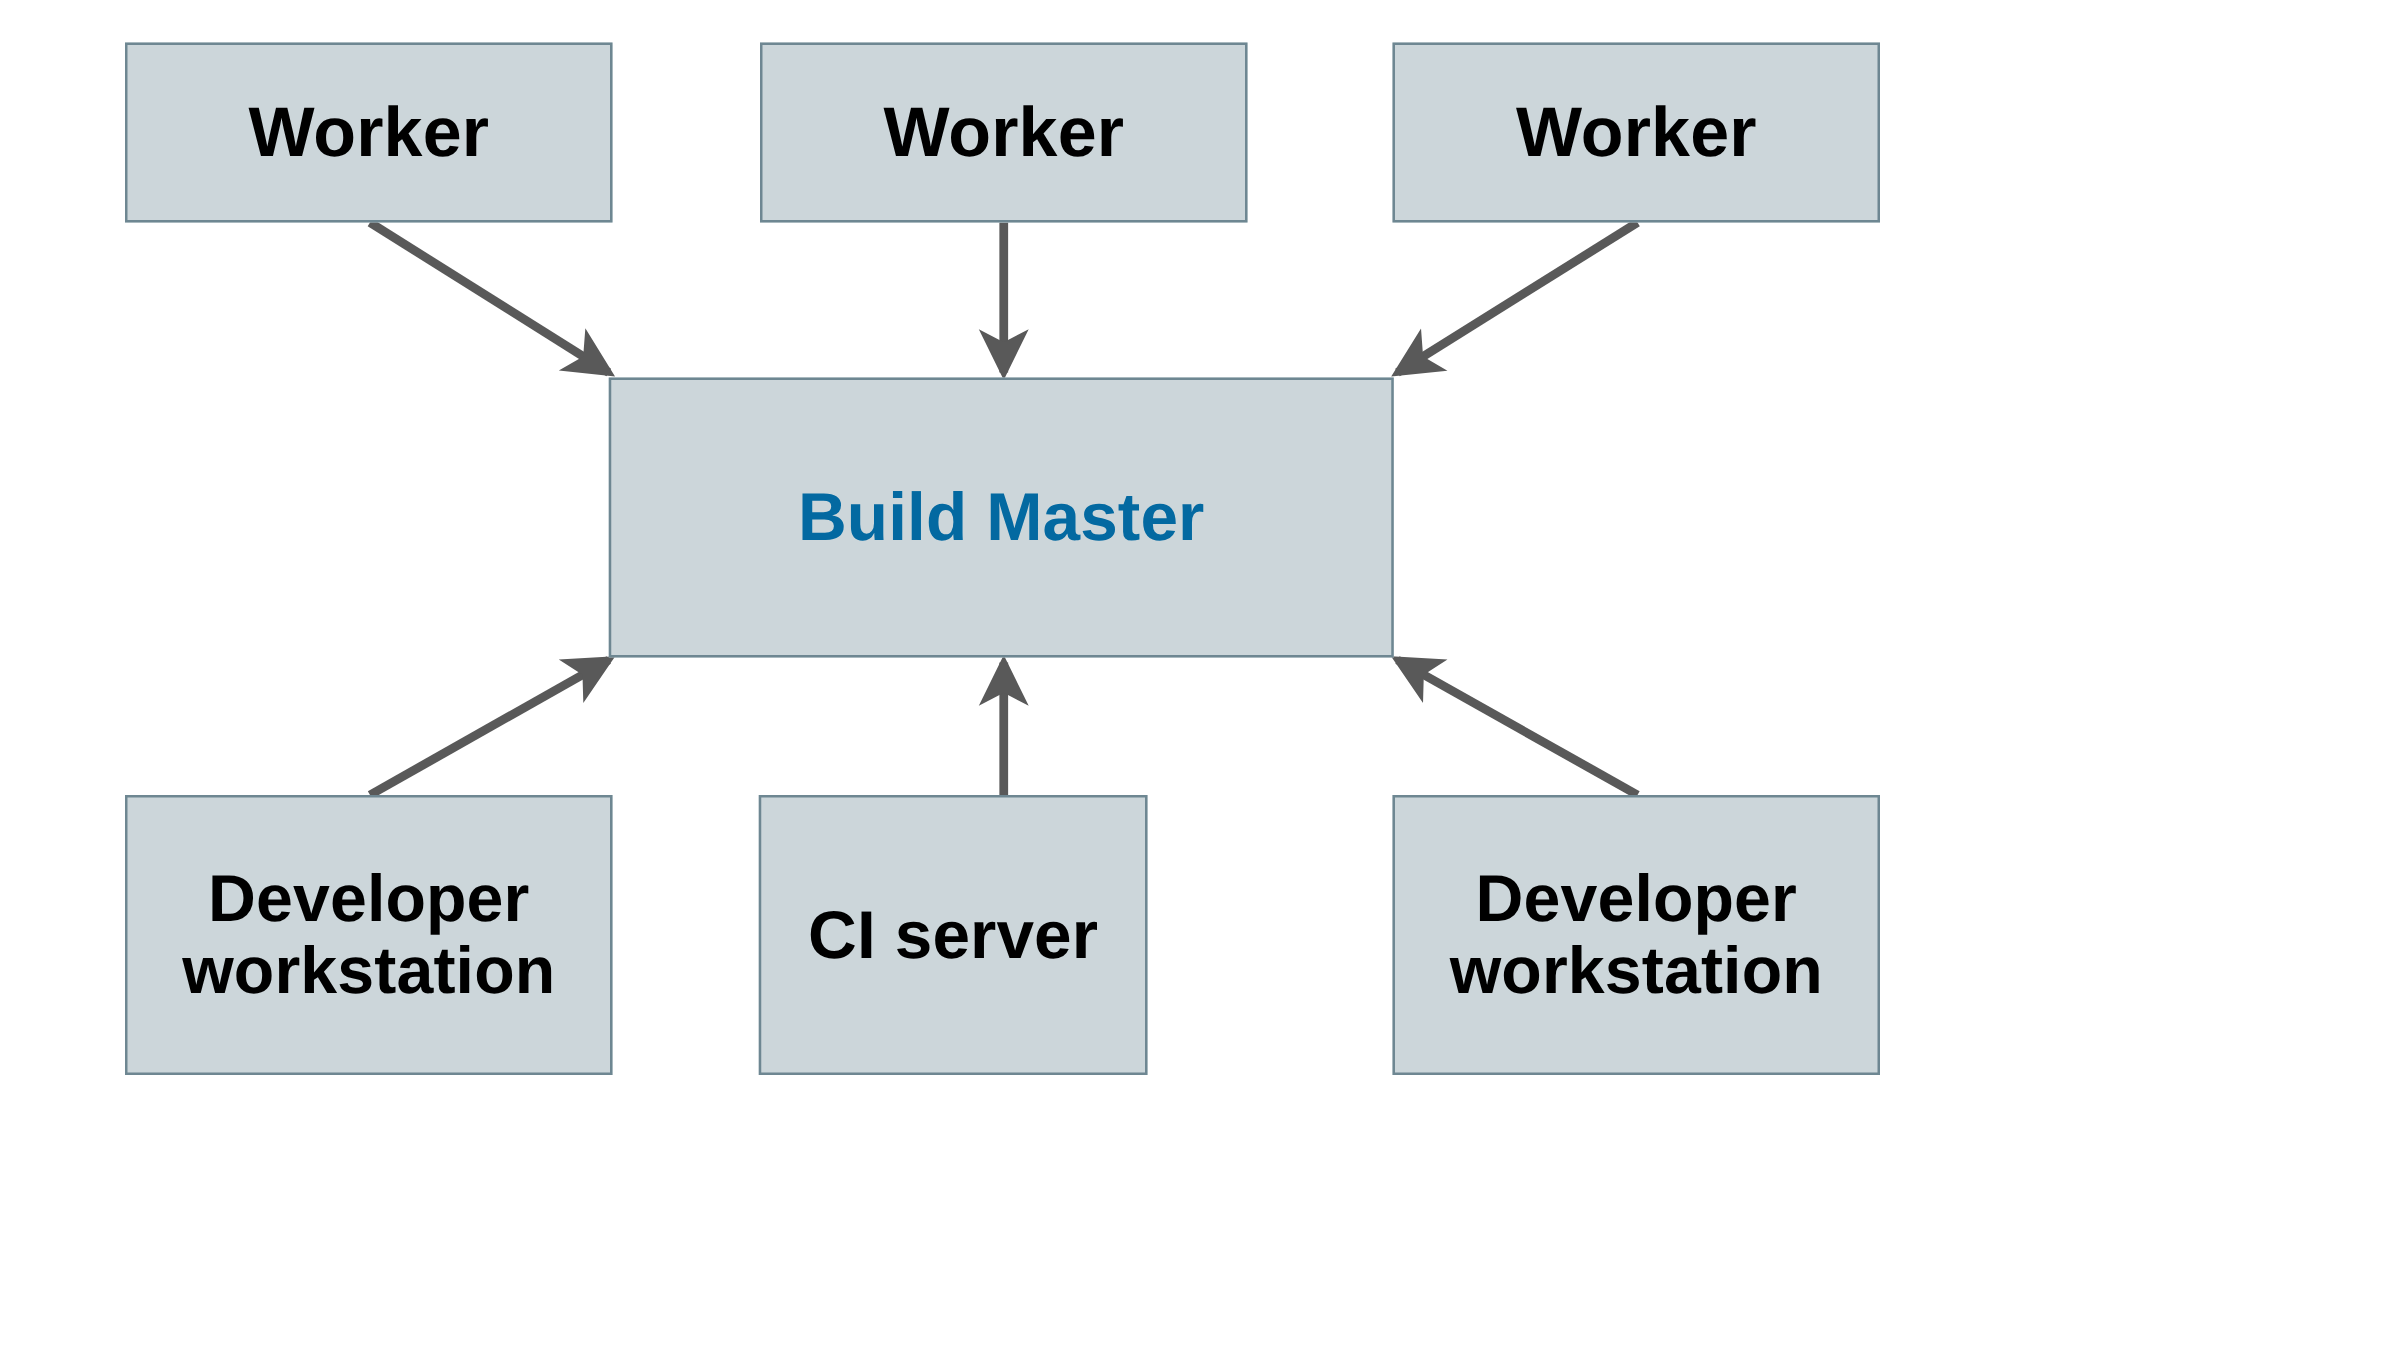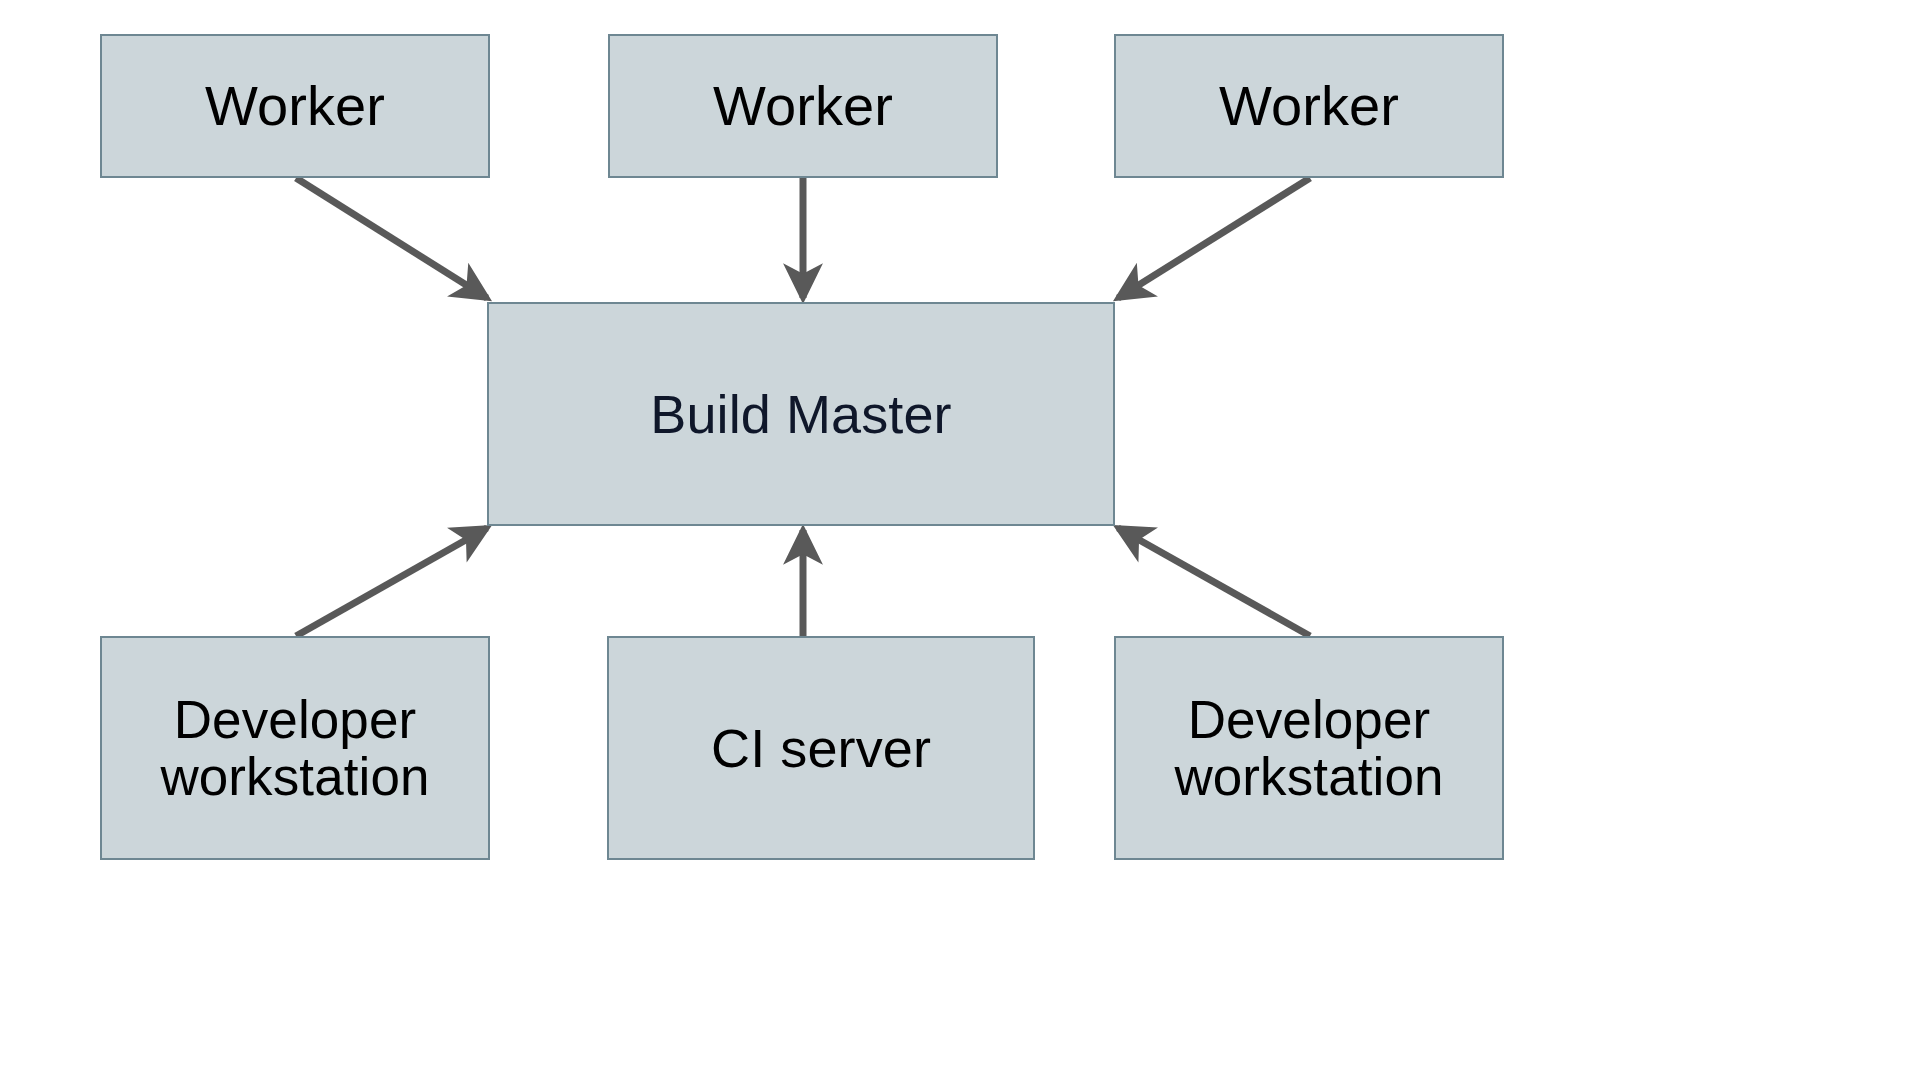--- a/index.html
+++ b/index.html
@@ -32,21 +32,21 @@
     align-items: center;
     justify-content: center;
     text-align: center;
     color: #000000;
     line-height: 1.08;
     z-index: 2;
   }
   .node-label {
     display: block;
     white-space: pre-line;
-    font-weight: 400;
+    font-weight: 700;
     letter-spacing: 0.1px;
   }
   .n-worker   { font-size: 56px; }
   .n-master   { font-size: 54px; }
   .n-dev      { font-size: 53px; }
   .n-ci       { font-size: 54px; }
 </style>
 </head>
 <body>
 
@@ -73,30 +73,30 @@
   </div>
 
   <div class="node n-worker" style="left: 608px; top: 34px; width: 390px; height: 144px; background: rgb(204, 214, 218); border-color: rgb(110, 135, 146); color: rgb(0, 0, 0);">
     <span class="node-label">Worker</span>
   </div>
 
   <div class="node n-worker" style="left: 1114px; top: 34px; width: 390px; height: 144px; background: rgb(204, 214, 218); border-color: rgb(110, 135, 146); color: rgb(0, 0, 0);">
     <span class="node-label">Worker</span>
   </div>
 
-  <div class="node n-master" style="left: 487px; top: 302px; width: 628px; height: 224px; background: rgb(204, 214, 218); border-color: rgb(110, 135, 146); color: #0f172a;">
+  <div class="node n-master" style="left: 487px; top: 302px; width: 628px; height: 224px; background: rgb(204, 214, 218); border-color: rgb(110, 135, 146); color: #0369a1;">
     <span class="node-label">Build Master</span>
   </div>
 
   <div class="node n-dev" style="left: 100px; top: 636px; width: 390px; height: 224px; background: rgb(204, 214, 218); border-color: rgb(110, 135, 146); color: rgb(0, 0, 0);">
     <span class="node-label">Developer
 workstation</span>
   </div>
 
-  <div class="node n-ci" style="left: 607px; top: 636px; width: 428px; height: 224px; background: rgb(204, 214, 218); border-color: rgb(110, 135, 146); color: rgb(0, 0, 0);">
+  <div class="node n-ci" style="left: 607px; top: 636px; width: 311px; height: 224px; background: rgb(204, 214, 218); border-color: rgb(110, 135, 146); color: rgb(0, 0, 0);">
     <span class="node-label">CI server</span>
   </div>
 
   <div class="node n-dev" style="left: 1114px; top: 636px; width: 390px; height: 224px; background: rgb(204, 214, 218); border-color: rgb(110, 135, 146); color: rgb(0, 0, 0);">
     <span class="node-label">Developer
 workstation</span>
   </div>
 
 </div>
 

